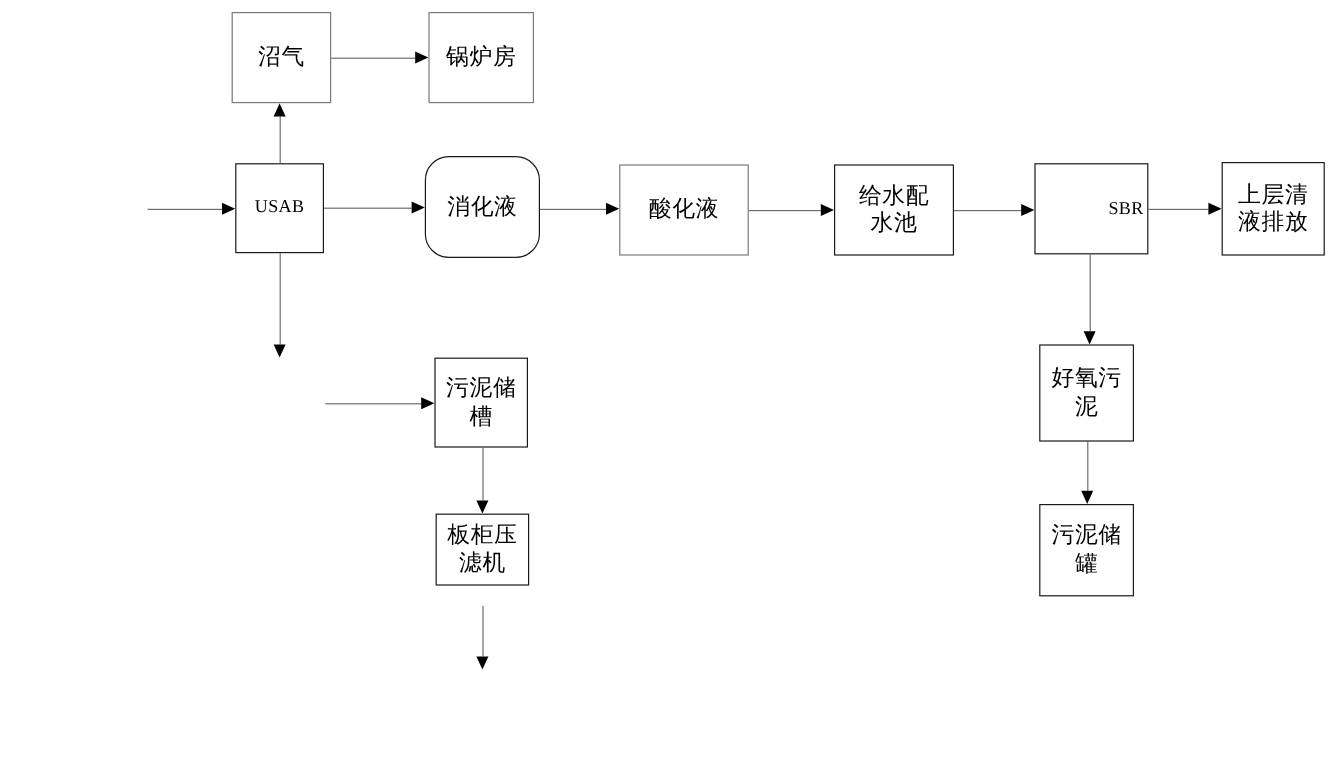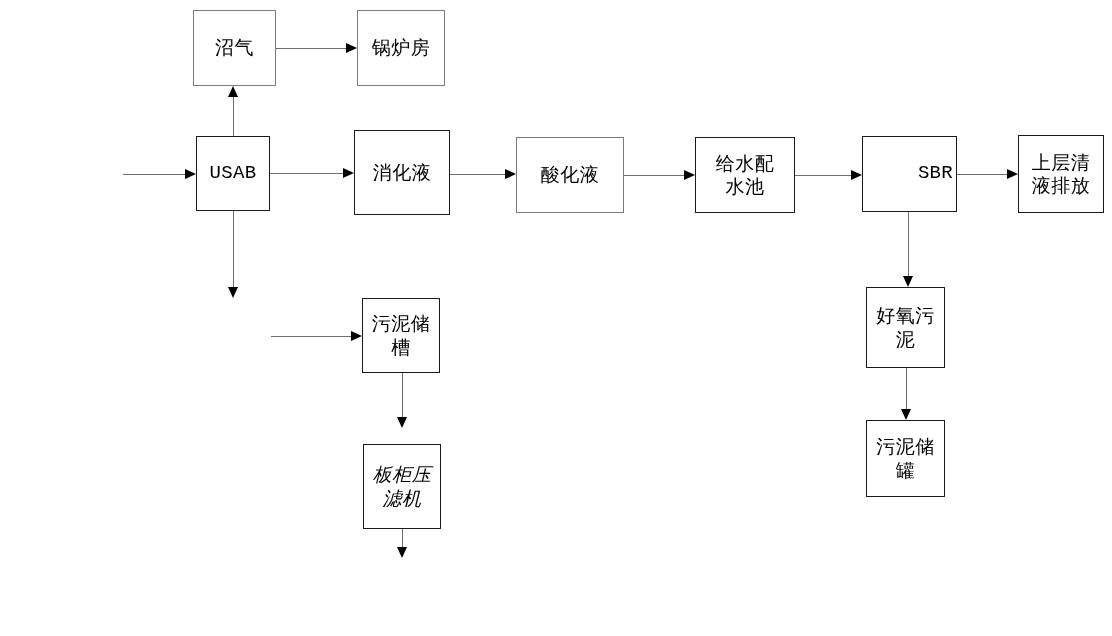--- a/index.html
+++ b/index.html
@@ -25,22 +25,22 @@
     align-items: center;
     justify-content: center;
     text-align: center;
     color: #000000;
     font-size: 19px;
     line-height: 1.22;
     letter-spacing: 0.5px;
     -webkit-font-smoothing: none;
   }
   .node.latin {
-    font-family: Liberation Mono, monospace;
-    font-size: 19px;
+    font-family: Liberation Serif, serif;
+    font-size: 15px;
     letter-spacing: 0.3px;
   }
   .node.dark {
     border-color: #1a1a1a;
   }
   .node .label {
     display: block;
     padding: 0 3px;
     white-space: pre-line;
   }
@@ -133,42 +133,42 @@
     </div>
     <div class="node" style="left: 193px; top: 10px; width: 83px; height: 76px;">
       <span class="label">沼气</span>
     </div>
     <div class="node" style="left: 357px; top: 10px; width: 88px; height: 76px;">
       <span class="label">锅炉房</span>
     </div>
     <div class="node latin dark" style="left: 196px; top: 136px; width: 74px; height: 75px;">
       <span class="label">USAB</span>
     </div>
-    <div class="node dark" style="left: 354px; top: 130px; width: 96px; height: 85px;">
+    <div class="node dark" style="left: 354px; top: 130px; width: 96px; height: 85px; border-radius: 20px;">
       <span class="label">消化液</span>
     </div>
     <div class="node" style="left: 516px; top: 137px; width: 108px; height: 76px;">
       <span class="label">酸化液</span>
     </div>
     <div class="node dark" style="left: 695px; top: 137px; width: 100px; height: 76px;">
       <span class="label">给水配
 水池</span>
     </div>
     <div class="node latin dark" style="left: 862px; top: 136px; width: 95px; height: 76px; justify-content: flex-end;">
       <span class="label">SBR</span>
     </div>
     <div class="node dark" style="left: 1018px; top: 135px; width: 86px; height: 78px;">
       <span class="label">上层清
 液排放</span>
     </div>
     <div class="node dark" style="left: 362px; top: 298px; width: 78px; height: 75px;">
       <span class="label">污泥储
 槽</span>
     </div>
-    <div class="node dark" style="left: 363px; top: 444px; width: 78px; height: 85px; font-style: italic;">
+    <div class="node dark" style="left: 363px; top: 428px; width: 78px; height: 60px;">
       <span class="label">板柜压
 滤机</span>
     </div>
     <div class="node dark" style="left: 866px; top: 287px; width: 79px; height: 81px;">
       <span class="label">好氧污
 泥</span>
     </div>
     <div class="node dark" style="left: 866px; top: 420px; width: 79px; height: 77px;">
       <span class="label">污泥储
 罐</span>

